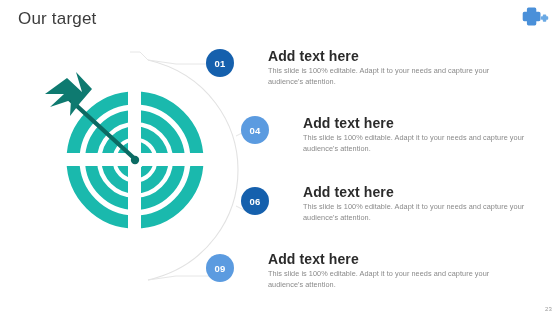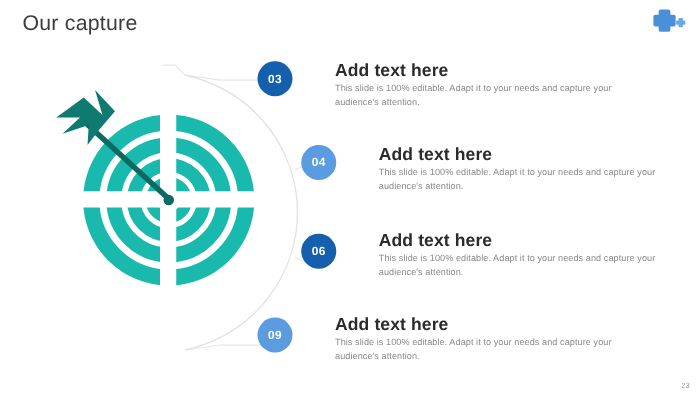--- a/index.html
+++ b/index.html
@@ -117,21 +117,21 @@
     font-size: 6px;
     color: #9a9a9a;
     letter-spacing: 0.2px;
   }
 </style>
 </head>
 <body>
 
 <div id="slide">
 
-  <div id="page-title">Our capture</div>
+  <div id="page-title">Our target</div>
 
   <div id="brand-logo">
     <svg width="46" height="22" viewBox="0 0 46 22">
       <path d="M22.5 2.6 h6.2 a1.6 1.6 0 0 1 1.6 1.6 v2.6 h2.6 a1.6 1.6 0 0 1 1.6 1.6 v6.2 a1.6 1.6 0 0 1 -1.6 1.6 h-2.6 v2.6 a1.6 1.6 0 0 1 -1.6 1.6 h-6.2 a1.6 1.6 0 0 1 -1.6 -1.6 v-2.6 h-2.6 a1.6 1.6 0 0 1 -1.6 -1.6 v-6.2 a1.6 1.6 0 0 1 1.6 -1.6 h2.6 v-2.6 a1.6 1.6 0 0 1 1.6 -1.6 z" fill="#4a90d9"></path>
       <path d="M37.6 9.4 h1.9 a0.8 0.8 0 0 1 0.8 0.8 v1.1 h1.1 a0.8 0.8 0 0 1 0.8 0.8 v1.9 a0.8 0.8 0 0 1 -0.8 0.8 h-1.1 v1.1 a0.8 0.8 0 0 1 -0.8 0.8 h-1.9 a0.8 0.8 0 0 1 -0.8 -0.8 v-1.1 h-1.1 a0.8 0.8 0 0 1 -0.8 -0.8 v-1.9 a0.8 0.8 0 0 1 0.8 -0.8 h1.1 v-1.1 a0.8 0.8 0 0 1 0.8 -0.8 z" fill="#6aa9e4"></path>
     </svg>
   </div>
 
   <svg id="connector-arc" viewBox="0 0 150 260">
 
@@ -167,21 +167,21 @@
 
     <path d="M 46 26 L 116 90" stroke="#0b6b63" stroke-width="4.4" stroke-linecap="round" fill="none"></path>
 
     <circle cx="115" cy="90" r="4.2" fill="#0b6b63"></circle>
 
     <path d="M 47 8 L 62 22 L 56 2 L 72 19 L 60 33 L 50 46 L 51 30 L 30 37 L 44 24 L 25 24 Z" fill="#0e7a70"></path>
   </svg>
 
   <div class="step-item" id="step-1">
     <div class="step-badge" style="background:#1560ad;">
-      <span>03</span>
+      <span>01</span>
     </div>
     <div class="step-text">
       <p class="step-heading">Add text here</p>
       <p class="step-body">This slide is 100% editable. Adapt it to your needs and capture your audience's attention.</p>
     </div>
   </div>
 
   <div class="step-item" id="step-2">
     <div class="step-badge" style="background:#5b9be0;">
       <span>04</span>

